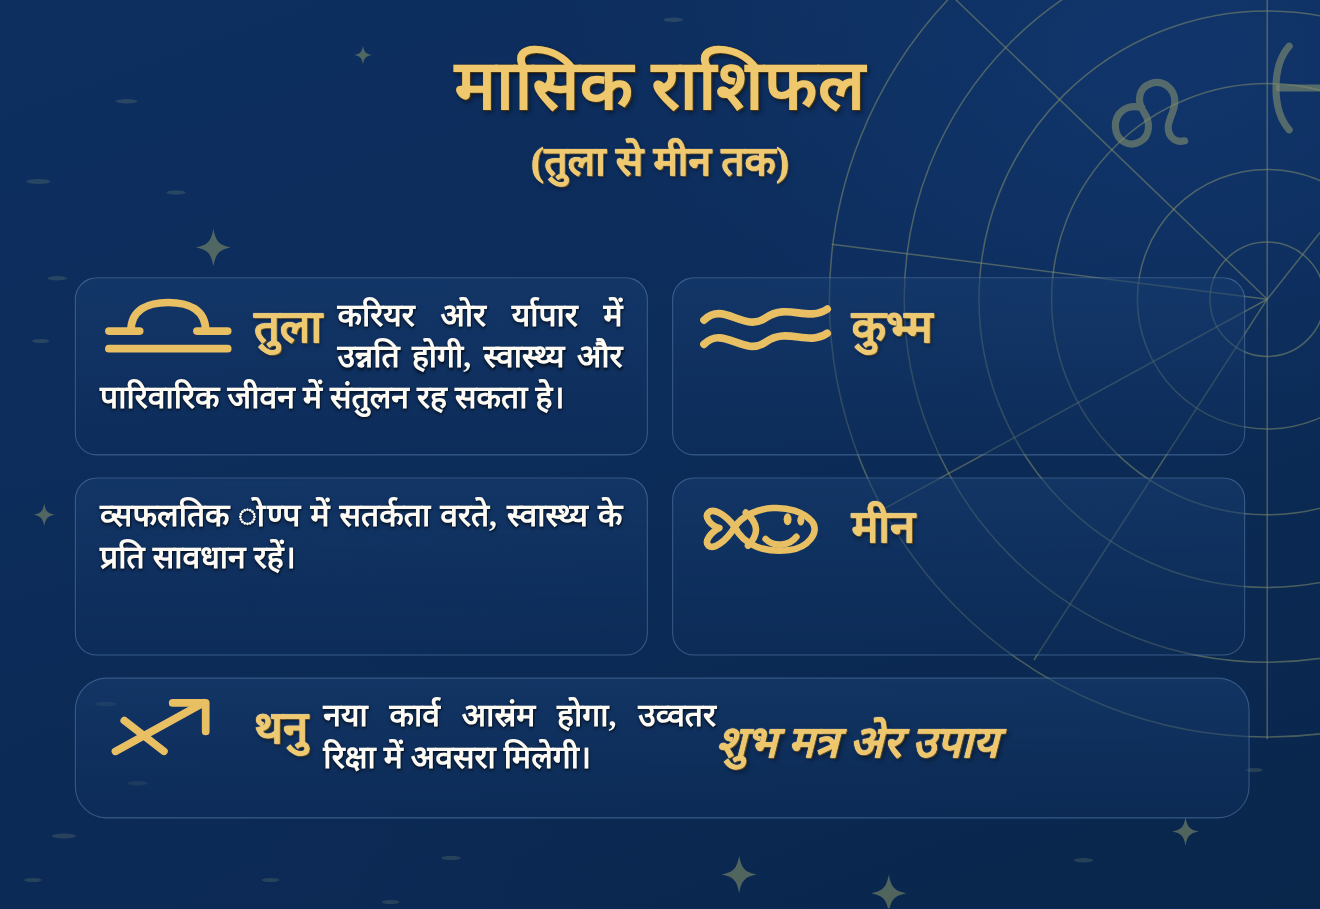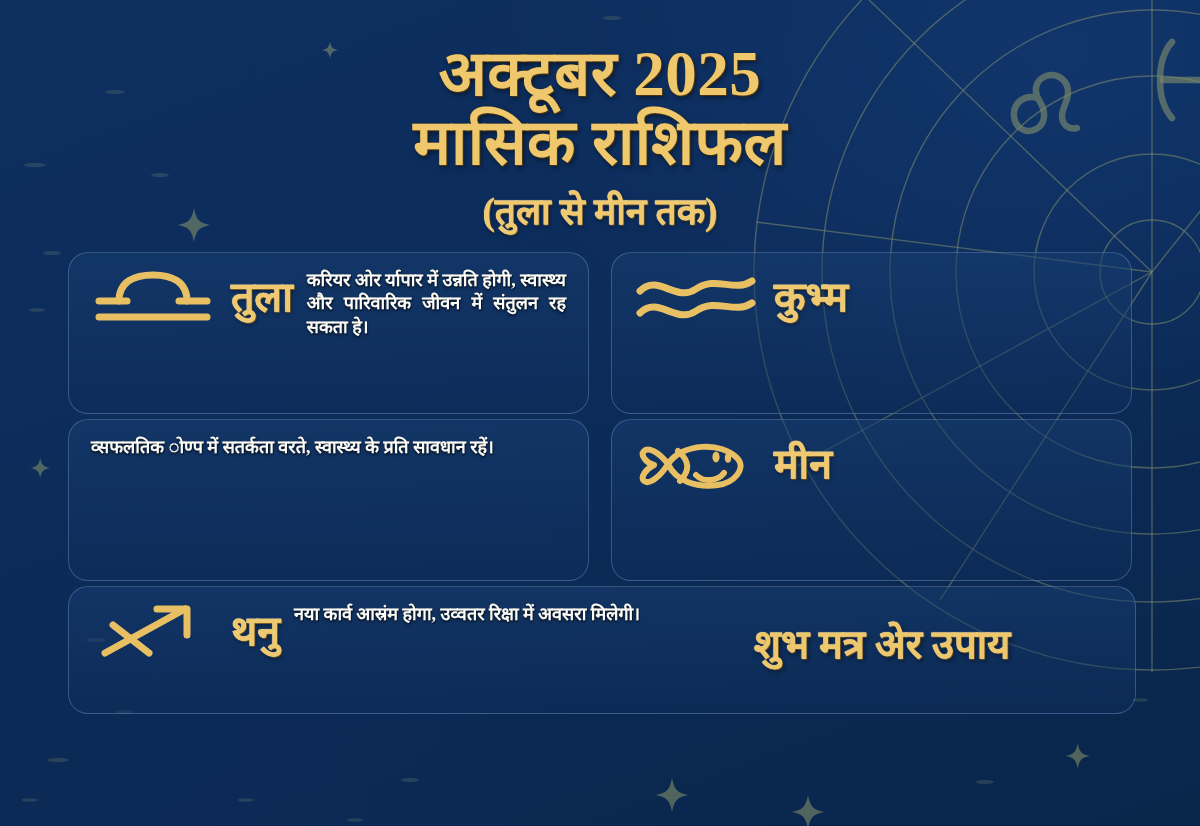--- a/index.html
+++ b/index.html
@@ -78,34 +78,34 @@
     position: absolute;
     top: 252px;
     left: 68px;
     width: 1068px;
     z-index: 5;
   }
 
   .row {
     display: flex;
     gap: 22px;
-    margin-bottom: 5px;
+    margin-bottom: 20px;
   }
 
   .card {
     position: relative;
     border: 1px solid rgba(150,185,225,0.30);
     border-radius: 20px;
     background: linear-gradient(180deg, rgba(24,62,113,0.55) 0%, rgba(15,46,92,0.42) 100%);
     padding: 16px 22px 20px 22px;
     min-height: 162px;
     overflow: hidden;
   }
   .card.half  { width: 521px; }
-  .card.full  { width: 1068px; min-height: 128px; padding-bottom: 14px; }
+  .card.full  { width: 1068px; min-height: 128px; padding-bottom: 14px; border-radius: 29px; }
 
   
   .card-head {
     display: flex;
     align-items: center;
     gap: 16px;
     float: left;
     margin-right: 14px;
     margin-bottom: 2px;
   }
@@ -129,42 +129,42 @@
     white-space: nowrap;
     text-shadow:
       0 0 1px #fdf2d6,
       1px 1px 0 #664a14,
       1px 2px 4px rgba(0,0,0,0.45);
   }
 
   .card-body {
     font-family: "Liberation Serif", "DejaVu Serif", serif;
     font-weight: 700;
-    font-size: 18px;
+    font-size: 29px;
     line-height: 1.30;
     color: #fdfbf3;
     text-align: justify;
     text-shadow:
       1px 1px 0 rgba(6,24,50,0.95),
       0 2px 3px rgba(0,0,0,0.55);
   }
 
   
   .full-inner {
     display: flex;
     align-items: flex-start;
     width: 100%;
   }
   .full-left  { width: 560px; flex: none; }
   .full-right {
     flex: 1;
     display: flex;
     align-items: center;
-    justify-content: center;
     padding-top: 22px;
+    font-style: italic;
   }
 
   .mantra-heading {
     font-family: "Liberation Serif", "DejaVu Serif", serif;
     font-weight: 700;
     font-size: 40px;
     line-height: 1;
     color: #eec76c;
     white-space: nowrap;
     text-shadow:
@@ -236,21 +236,20 @@
         <ellipse cx="246" cy="800" rx="8" ry="1.8"></ellipse>
         <ellipse cx="985" cy="782" rx="9" ry="2"></ellipse>
         <ellipse cx="1140" cy="700" rx="8" ry="1.8"></ellipse>
         <ellipse cx="355" cy="820" rx="8" ry="1.8"></ellipse>
         <ellipse cx="612" cy="18" rx="9" ry="2"></ellipse>
       </g>
     </svg>
   </div>
 
   <div class="header">
-    <div class="title-line">अक्टूबर 2025</div>
     <div class="title-line second">मासिक राशिफल</div>
     <div class="subtitle">(तुला से मीन तक)</div>
   </div>
 
   <div class="grid">
 
     <div class="row">
 
       <div class="card half">
         <div class="card-head">

